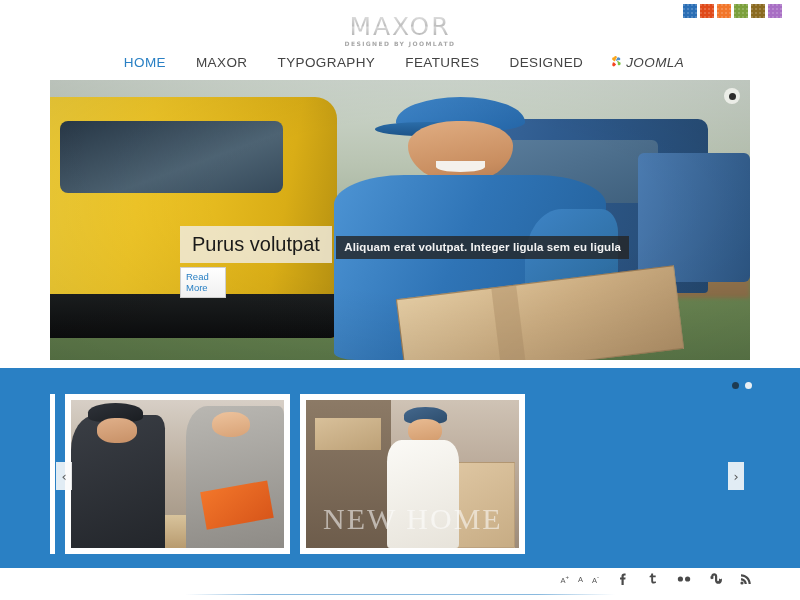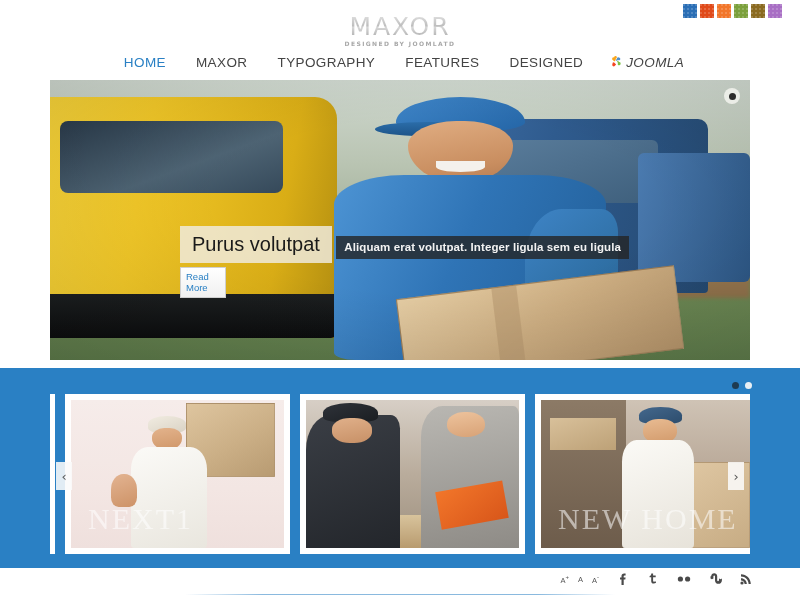--- a/index.html
+++ b/index.html
@@ -445,30 +445,20 @@
 
     <div class="car-arrow left">‹</div>
     <div class="car-arrow right">›</div>
 
     <div class="carousel-track">
 
       <div class="thumb partial-left">
         
       </div>
 
-      <div class="thumb">
-        <div class="thumb-img t2">
-          <div class="t2-box"></div>
-          <div class="t2-cap"></div>
-          <div class="t2-face"></div>
-          <div class="t2-body"></div>
-          <div class="t2-thumbup"></div>
-          <div class="thumb-mark">NEXT1</div>
-        </div>
-      </div>
 
       <div class="thumb">
         <div class="thumb-img t3">
           <div class="t3-table"></div>
           <div class="t3-right"></div>
           <div class="t3-face2"></div>
           <div class="t3-left"></div>
           <div class="t3-cap"></div>
           <div class="t3-face"></div>
           <div class="t3-clip"></div>

